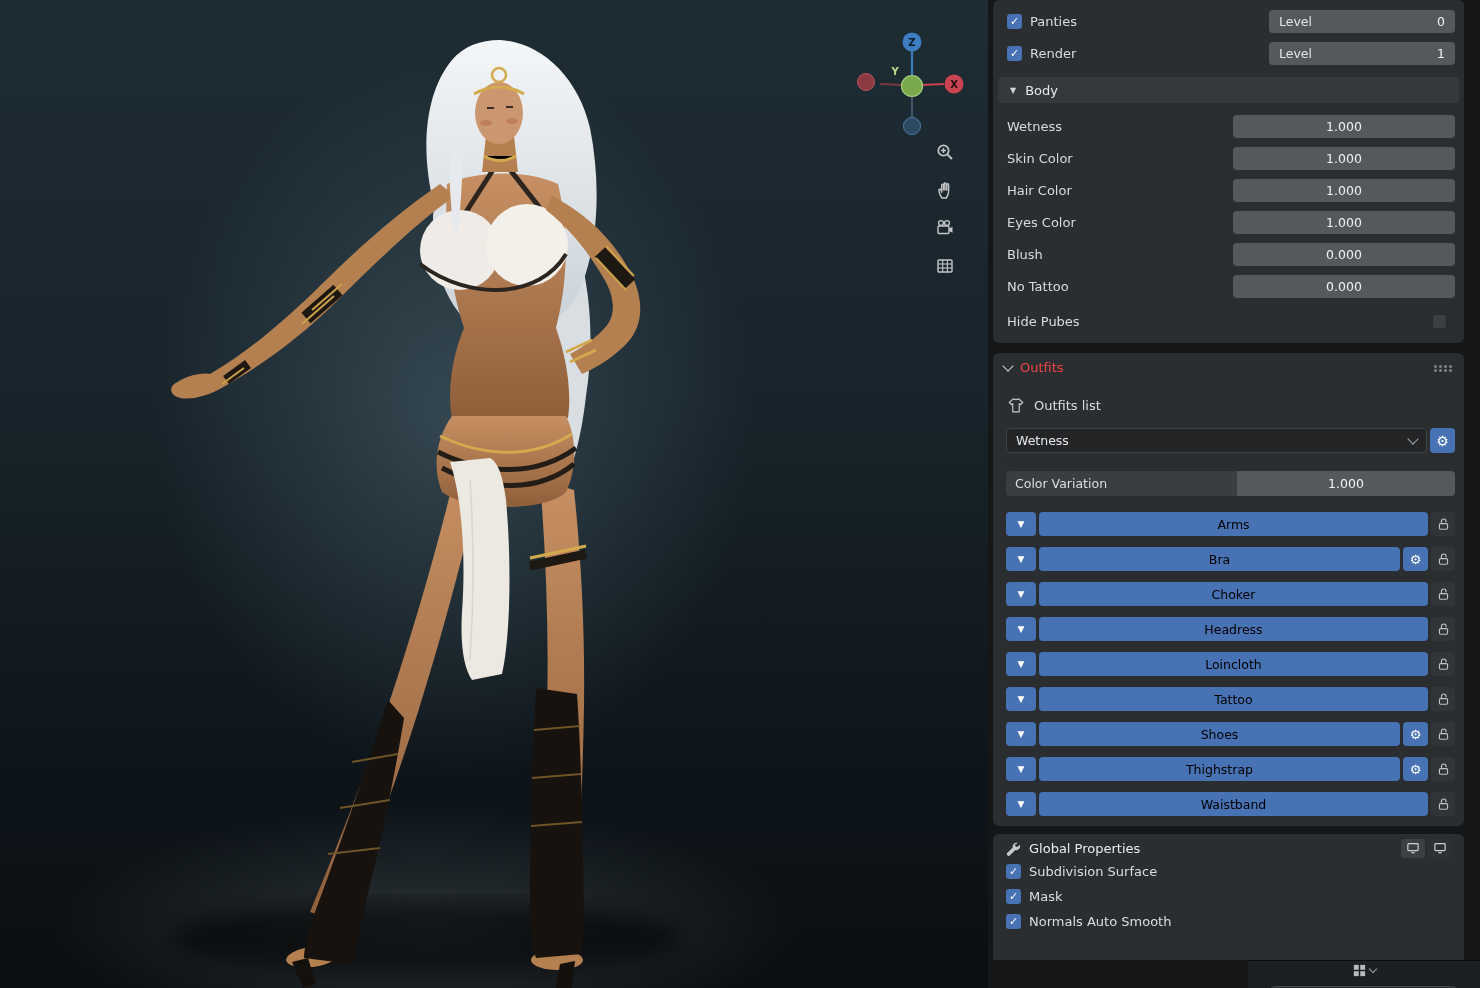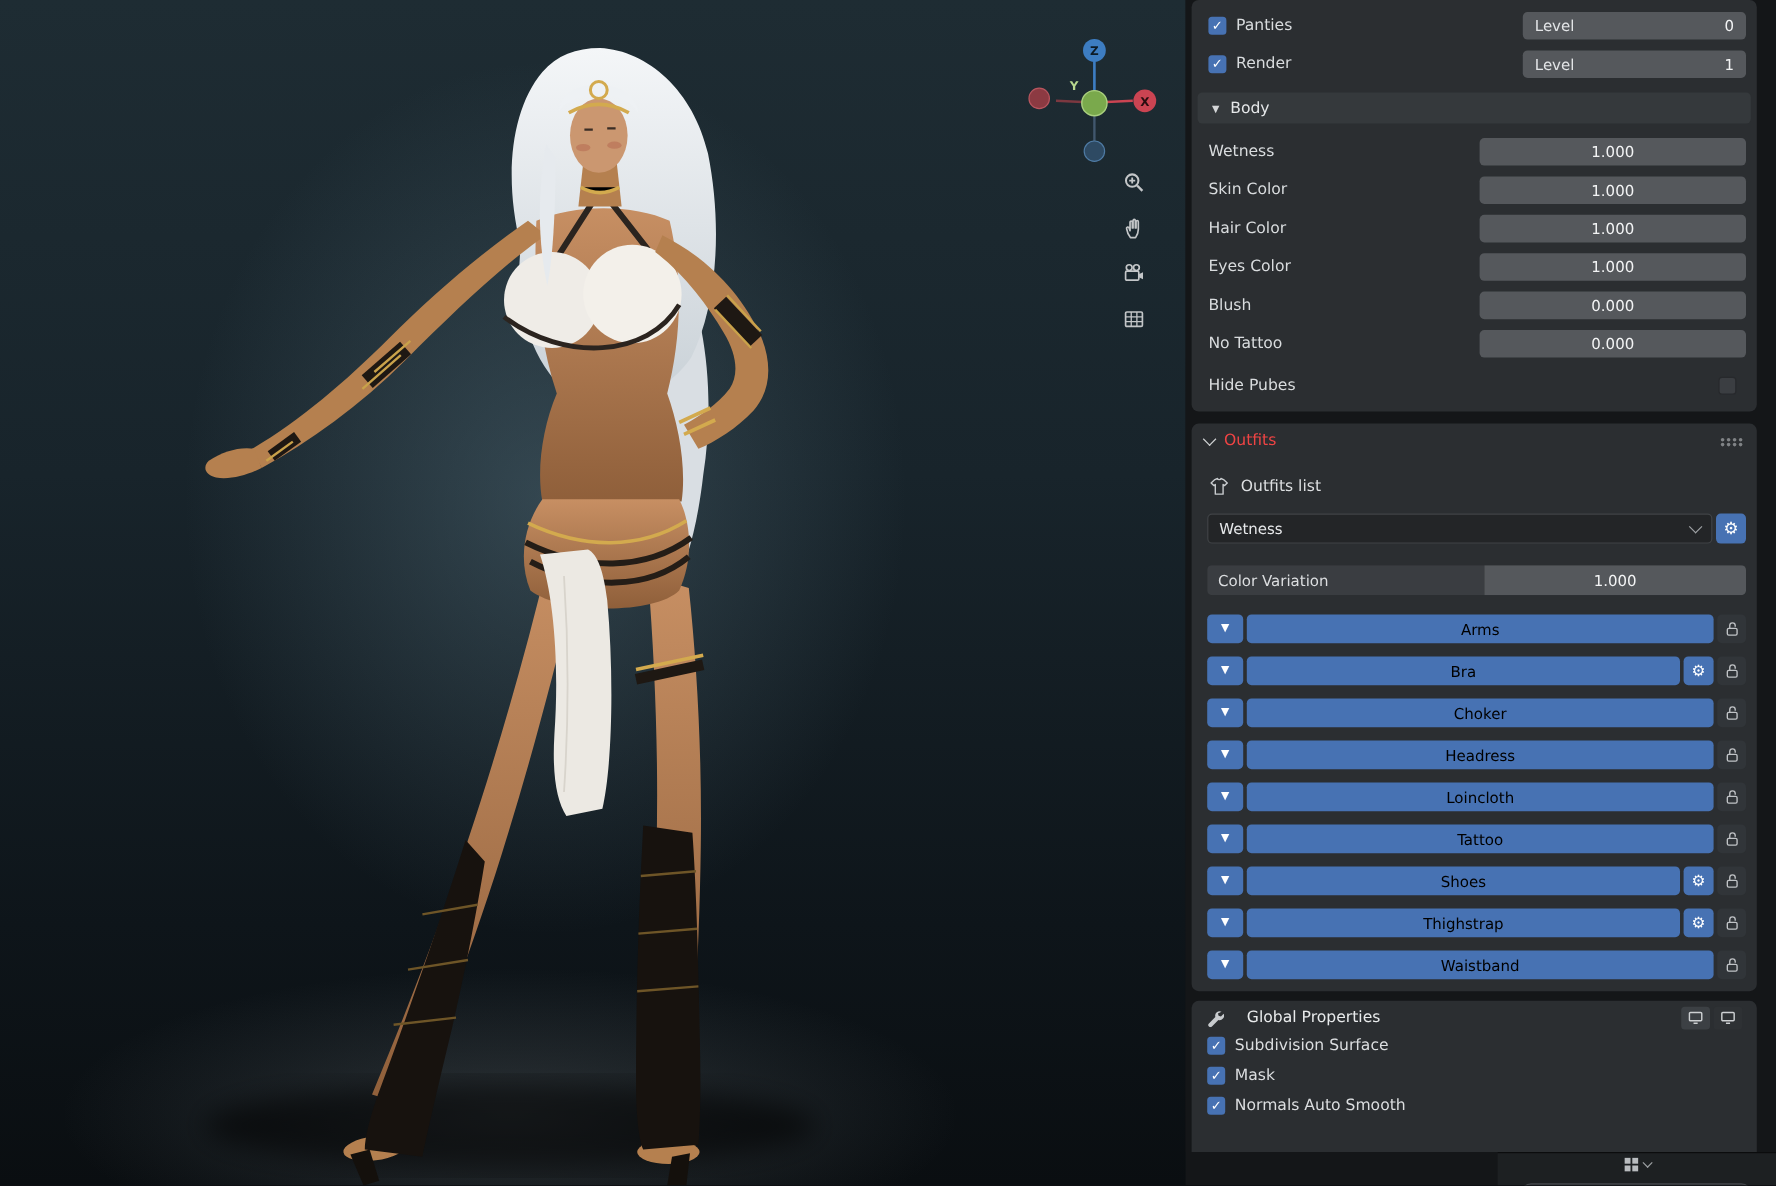--- a/index.html
+++ b/index.html
@@ -78,21 +78,21 @@
   .tri-btn{width:30px;background:#4772b3;border-radius:4px;display:flex;align-items:center;justify-content:center;cursor:pointer;}
   .tri-btn span{color:#fff;font-size:9px;}
   .outfit-btn{flex:1;background:#4772b3;border-radius:4px;display:flex;align-items:center;justify-content:center;
     color:#000000;font-size:12.5px;cursor:pointer;}
   .gear-btn{width:25px;height:24px;background:#4772b3;border-radius:4px;display:flex;align-items:center;justify-content:center;
     color:#fff;font-size:13px;cursor:pointer;}
   .lock-btn{width:24px;height:24px;background:#313539;border-radius:4px;display:flex;align-items:center;justify-content:center;cursor:pointer;}
 
   
   .panel-global{margin-top:8px;padding:0 0 12px 0;height:200px;}
-  .gp-header{height:28px;display:flex;align-items:center;gap:19px;padding:0 12px;color:#e9ebec;font-size:13px;}
+  .gp-header{height:28px;display:flex;align-items:center;gap:9px;padding:0 12px;color:#e9ebec;font-size:13px;}
   .gp-buttons{margin-left:auto;display:flex;gap:3px;}
   .mon-btn{width:24px;height:19px;border-radius:3px;display:flex;align-items:center;justify-content:center;cursor:pointer;}
   .mon-btn.a{background:#3c4044;}
   .mon-btn.b{background:#2e3134;}
   .gp-row{display:flex;align-items:center;gap:8px;margin:0 12px 7px 13px;height:18px;color:#dcdee0;font-size:13px;}
   .gp-row:first-of-type{margin-top:9px;}
 
   
   .bottombar{position:absolute;left:1248px;top:960px;width:232px;height:28px;background:#1d2022;border-top:1px solid #0b0c0d;
     display:flex;align-items:center;gap:6px;padding:0 6px 0 5px;box-sizing:border-box;flex-direction:column;}

